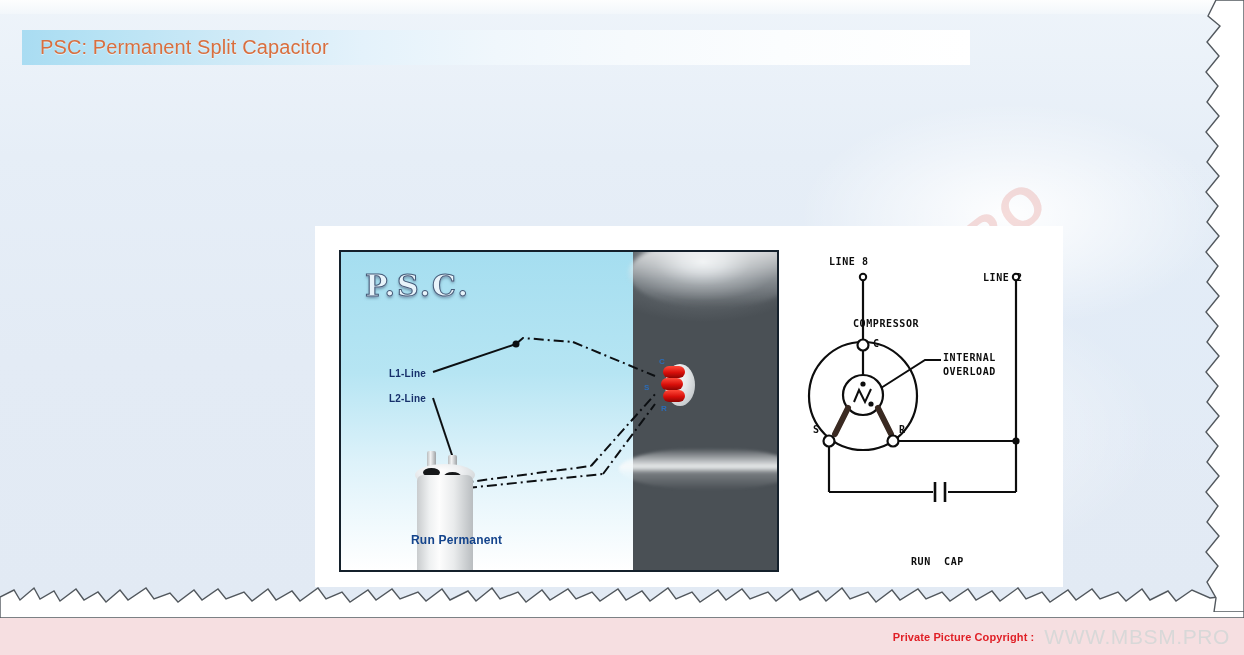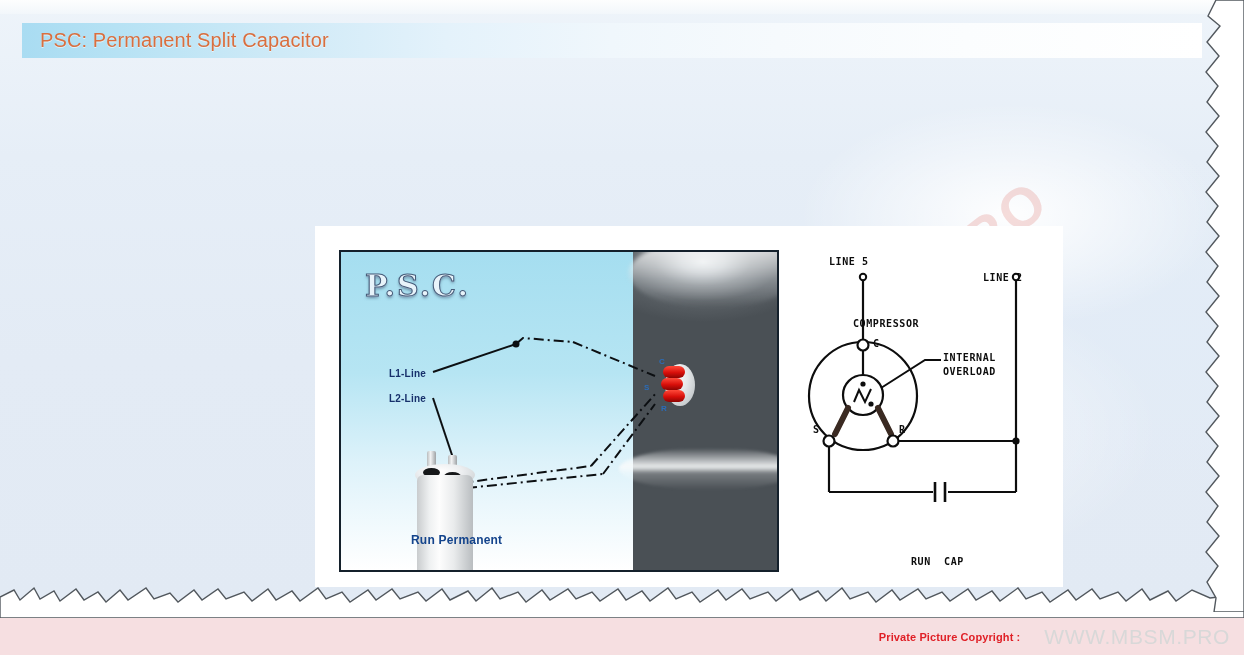--- a/index.html
+++ b/index.html
@@ -38,22 +38,22 @@
   #paper:before {
     content: "";
     position: absolute; left: 0; top: 0;
     width: 100%; height: 14px;
     background: linear-gradient(180deg, #fdfefe 0%, #f2f7fb 100%);
   }
 
   
   #title-band {
     position: absolute;
-    left: 22px; top: 23px;
-    width: 1180px; height: 35px;
+    left: 22px; top: 30px;
+    width: 948px; height: 35px;
     background: linear-gradient(90deg,
         #a9dcf2 0%, #b6e2f4 8%, #cfeaf7 22%, #e4f2fb 36%,
         #f0f7fc 50%, #f6fafd 64%, #fbfdfe 80%, #ffffff 100%);
     display: flex; align-items: center;
   }
   #title-text {
     margin-left: 18px;
     color: #d96f3f;
     font-size: 20px;
     letter-spacing: .1px;
@@ -271,21 +271,21 @@
   }
   #footer-left-pad {
     position: absolute; left: 0; top: 0;
     width: 940px; height: 100%;
     background: #f6dfe1;
   }
   #footer-credits {
     position: absolute;
     right: 14px; top: 0;
     height: 100%;
-    display: flex; align-items: center; gap: 24px;
+    display: flex; align-items: center; gap: 10px;
   }
   #copyright-label {
     color: #e01f26;
     font-size: 11px;
     font-weight: bold;
     letter-spacing: .1px;
   }
   #site-url {
     color: #d8d8d8;
     font-size: 21px;
@@ -409,21 +409,21 @@
         <circle cx="209" cy="185" r="3.6" fill="#0d0d0d"></circle>
 
         <g stroke="#0d0d0d" stroke-width="2.6">
           <line x1="128" y1="226" x2="128" y2="246"></line>
           <line x1="138" y1="226" x2="138" y2="246"></line>
         </g>
 
         <path d="M74 132 L118 104 L134 104" stroke="#0d0d0d" stroke-width="2" fill="none"></path>
       </svg>
 
-      <span class="sch-txt" style="left:22px; top:0px;">LINE 5</span>
+      <span class="sch-txt" style="left:22px; top:0px;">LINE 8</span>
       <span class="sch-txt" style="left:176px; top:16px;">LINE 2</span>
       <span class="sch-txt" style="left:46px; top:62px;">COMPRESSOR</span>
       <span class="sch-txt" style="left:66px; top:82px;">C</span>
       <span class="sch-txt" style="left:6px; top:168px;">S</span>
       <span class="sch-txt" style="left:92px; top:168px;">R</span>
       <span class="sch-txt" style="left:136px; top:96px;text-align:center;">INTERNAL</span>
       <span class="sch-txt" style="left:136px; top:110px;">OVERLOAD</span>
       <span class="sch-txt" style="left:104px; top:252px;margin-top:48px;">RUN  CAP</span>
     </div>
   </div>

